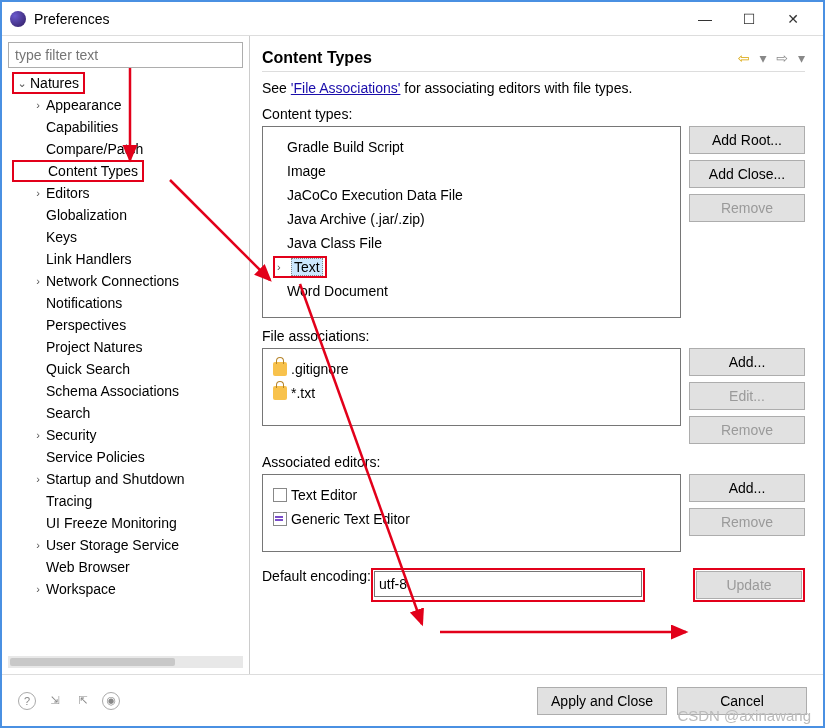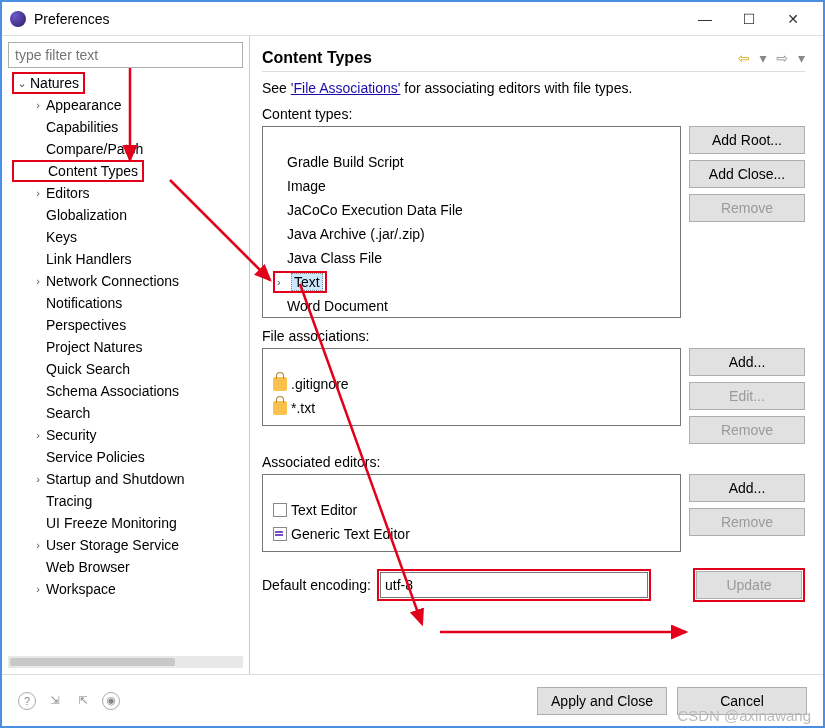--- a/index.html
+++ b/index.html
@@ -20,34 +20,34 @@
 .scroll-stub::before { content: ""; position: absolute; left: 2px; top: 2px; width: 70%; height: 8px; background: #c8c8c8; border-radius: 2px; }
 .right-pane { flex: 1; display: flex; flex-direction: column; padding: 8px 18px 4px 12px; position: relative; }
 .rp-header { display: flex; align-items: center; height: 28px; border-bottom: 1px solid #ddd; margin-bottom: 8px; }
 .rp-header h2 { font-size: 16px; font-weight: 600; flex: 1; }
 .nav-icons span { margin-left: 6px; color: #888; }
 .nav-icons .back { color: #d9a300; }
 .see-line { margin-bottom: 10px; }
 .see-line a { color: #1a0dab; }
 .section-label { margin-bottom: 4px; }
 .list-row { display: flex; gap: 8px; margin-bottom: 10px; }
-.list-box { flex: 1; border: 1px solid #767676; padding: 23px 2px; overflow: auto; }
+.list-box { flex: 1; border: 1px solid #767676; padding: 8px 2px; overflow: auto; }
 .list-box.tall { height: 192px; }
 .list-box.med { height: 78px; }
 .list-box .li { display: flex; align-items: center; height: 24px; padding-left: 8px; }
 .list-box .li .chev { width: 14px; color: #555; font-size: 11px; }
 .list-box .li.selected span.lbl { background: #cce8ff; border: 1px dotted #888; padding: 0 2px; }
 .btn-col { width: 116px; display: flex; flex-direction: column; gap: 6px; }
 .btn { height: 28px; border: 1px solid #adadad; background: #e1e1e1; text-align: center; line-height: 26px; cursor: default; }
 .btn.disabled { color: #9a9a9a; }
 .lock-icon { width: 14px; height: 14px; margin-right: 4px; display: inline-block; background: #f8c24c; border-radius: 2px; position: relative; }
 .lock-icon::before { content: ""; position: absolute; top: -5px; left: 3px; width: 6px; height: 6px; border: 1.5px solid #b5842a; border-radius: 4px 4px 0 0; border-bottom: none; }
 .doc-icon { width: 14px; height: 14px; margin-right: 4px; display: inline-block; border: 1px solid #888; background: #fff; position: relative; }
 .doc-icon.purple::after { content: ""; position: absolute; left: 1px; top: 3px; width: 8px; height: 2px; background: #7a4dc9; box-shadow: 0 3px 0 #7a4dc9; }
-.encoding-row { display: flex; align-items: center; gap: 6px; margin-top: 6px; }
+.encoding-row { display: flex; margin-top: 6px; }
 .encoding-row input { height: 26px; width: 268px; border: 1px solid #767676; padding: 0 4px; }
 .buttonbar { height: 52px; border-top: 1px solid #ddd; display: flex; align-items: center; padding: 0 16px; }
 .buttonbar .icons { display: flex; gap: 10px; color: #888; }
 .buttonbar .icons span { width: 18px; height: 18px; border: 1px solid #aaa; border-radius: 50%; display: flex; align-items: center; justify-content: center; font-size: 11px; }
 .buttonbar .spacer { flex: 1; }
 .buttonbar .btn { width: 130px; }
 .watermark { position: absolute; bottom: 2px; right: 12px; font-size: 15px; color: #bbb; }
 svg.arrow { position: absolute; pointer-events: none; }
 </style>
 </head>

